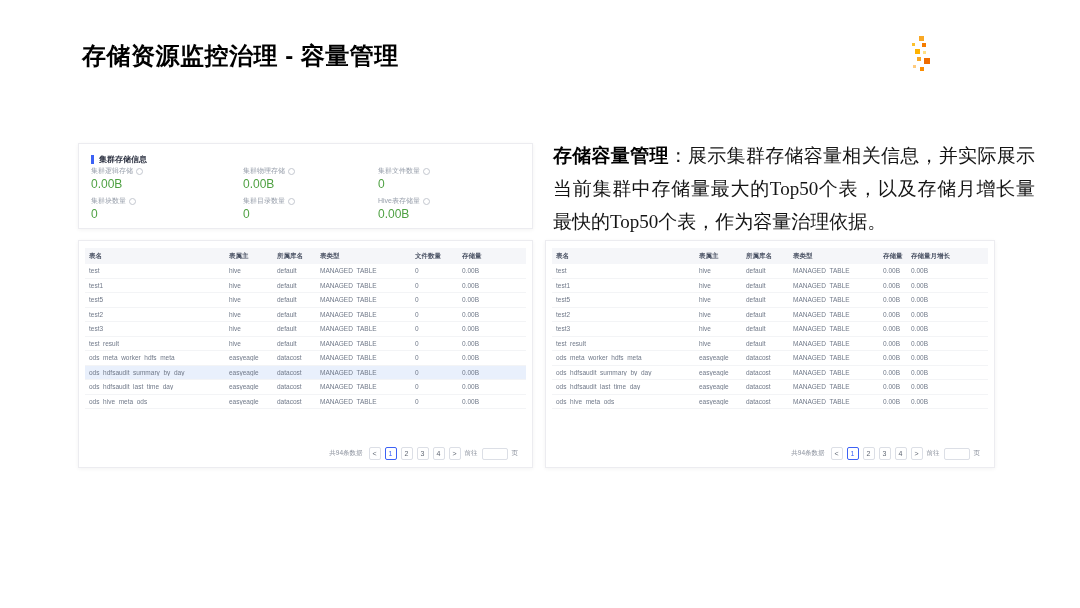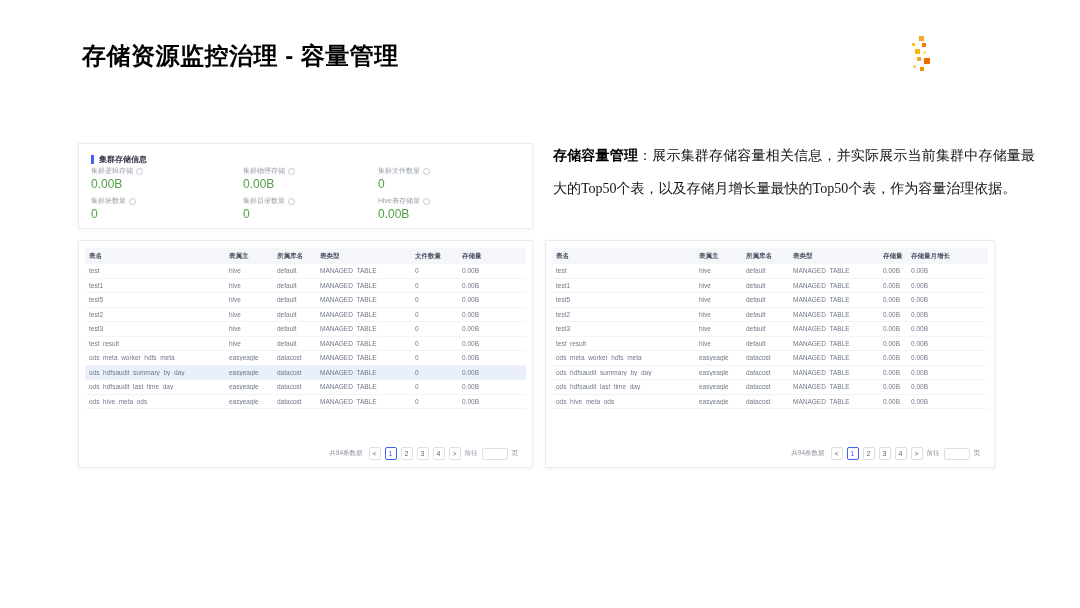--- a/index.html
+++ b/index.html
@@ -39,21 +39,21 @@
   .card-title{font-size:8px;font-weight:700;color:#2B3040;white-space:nowrap;}
 
   
   .stats-card{left:78px;top:143px;width:455px;height:86px;}
   .metrics{position:absolute;left:12px;top:23px;right:8px;display:grid;grid-template-columns:152px 135px auto;grid-auto-rows:30px;}
   .metric .label{display:flex;align-items:center;gap:3px;font-size:7px;color:#99A0AC;line-height:8px;}
   .info-icon{width:7px;height:7px;border:1px solid #C3C7CF;border-radius:50%;display:inline-block;flex:none;}
   .metric .value{font-size:12px;color:var(--green);margin-top:3px;line-height:13px;}
 
   
-  .desc{position:absolute;left:553px;top:139px;width:482px;font-family:"Liberation Serif",serif;font-size:14px;line-height:33px;color:#141414;text-align:justify;}
+  .desc{position:absolute;left:553px;top:139px;width:482px;font-family:"Liberation Serif",serif;font-size:19px;line-height:33px;color:#141414;text-align:justify;}
   .desc-bold{font-weight:700;color:#000;}
 
   
   .table-card{top:240px;height:228px;}
   .table-left{left:78px;width:455px;}
   .table-right{left:545px;width:450px;}
   .t-head{display:flex;align-items:center;margin:7px 6px 0 6px;height:16px;background:#F5F6F9;padding-left:4px;}
   .th{font-size:6.5px;font-weight:700;color:#4A5264;white-space:nowrap;overflow:hidden;padding-right:3px;}
   .t-body{margin:0 6px;}
   .tr{display:flex;align-items:center;height:14.5px;border-bottom:1px solid #F3F4F6;padding-left:4px;background:#fff;}

